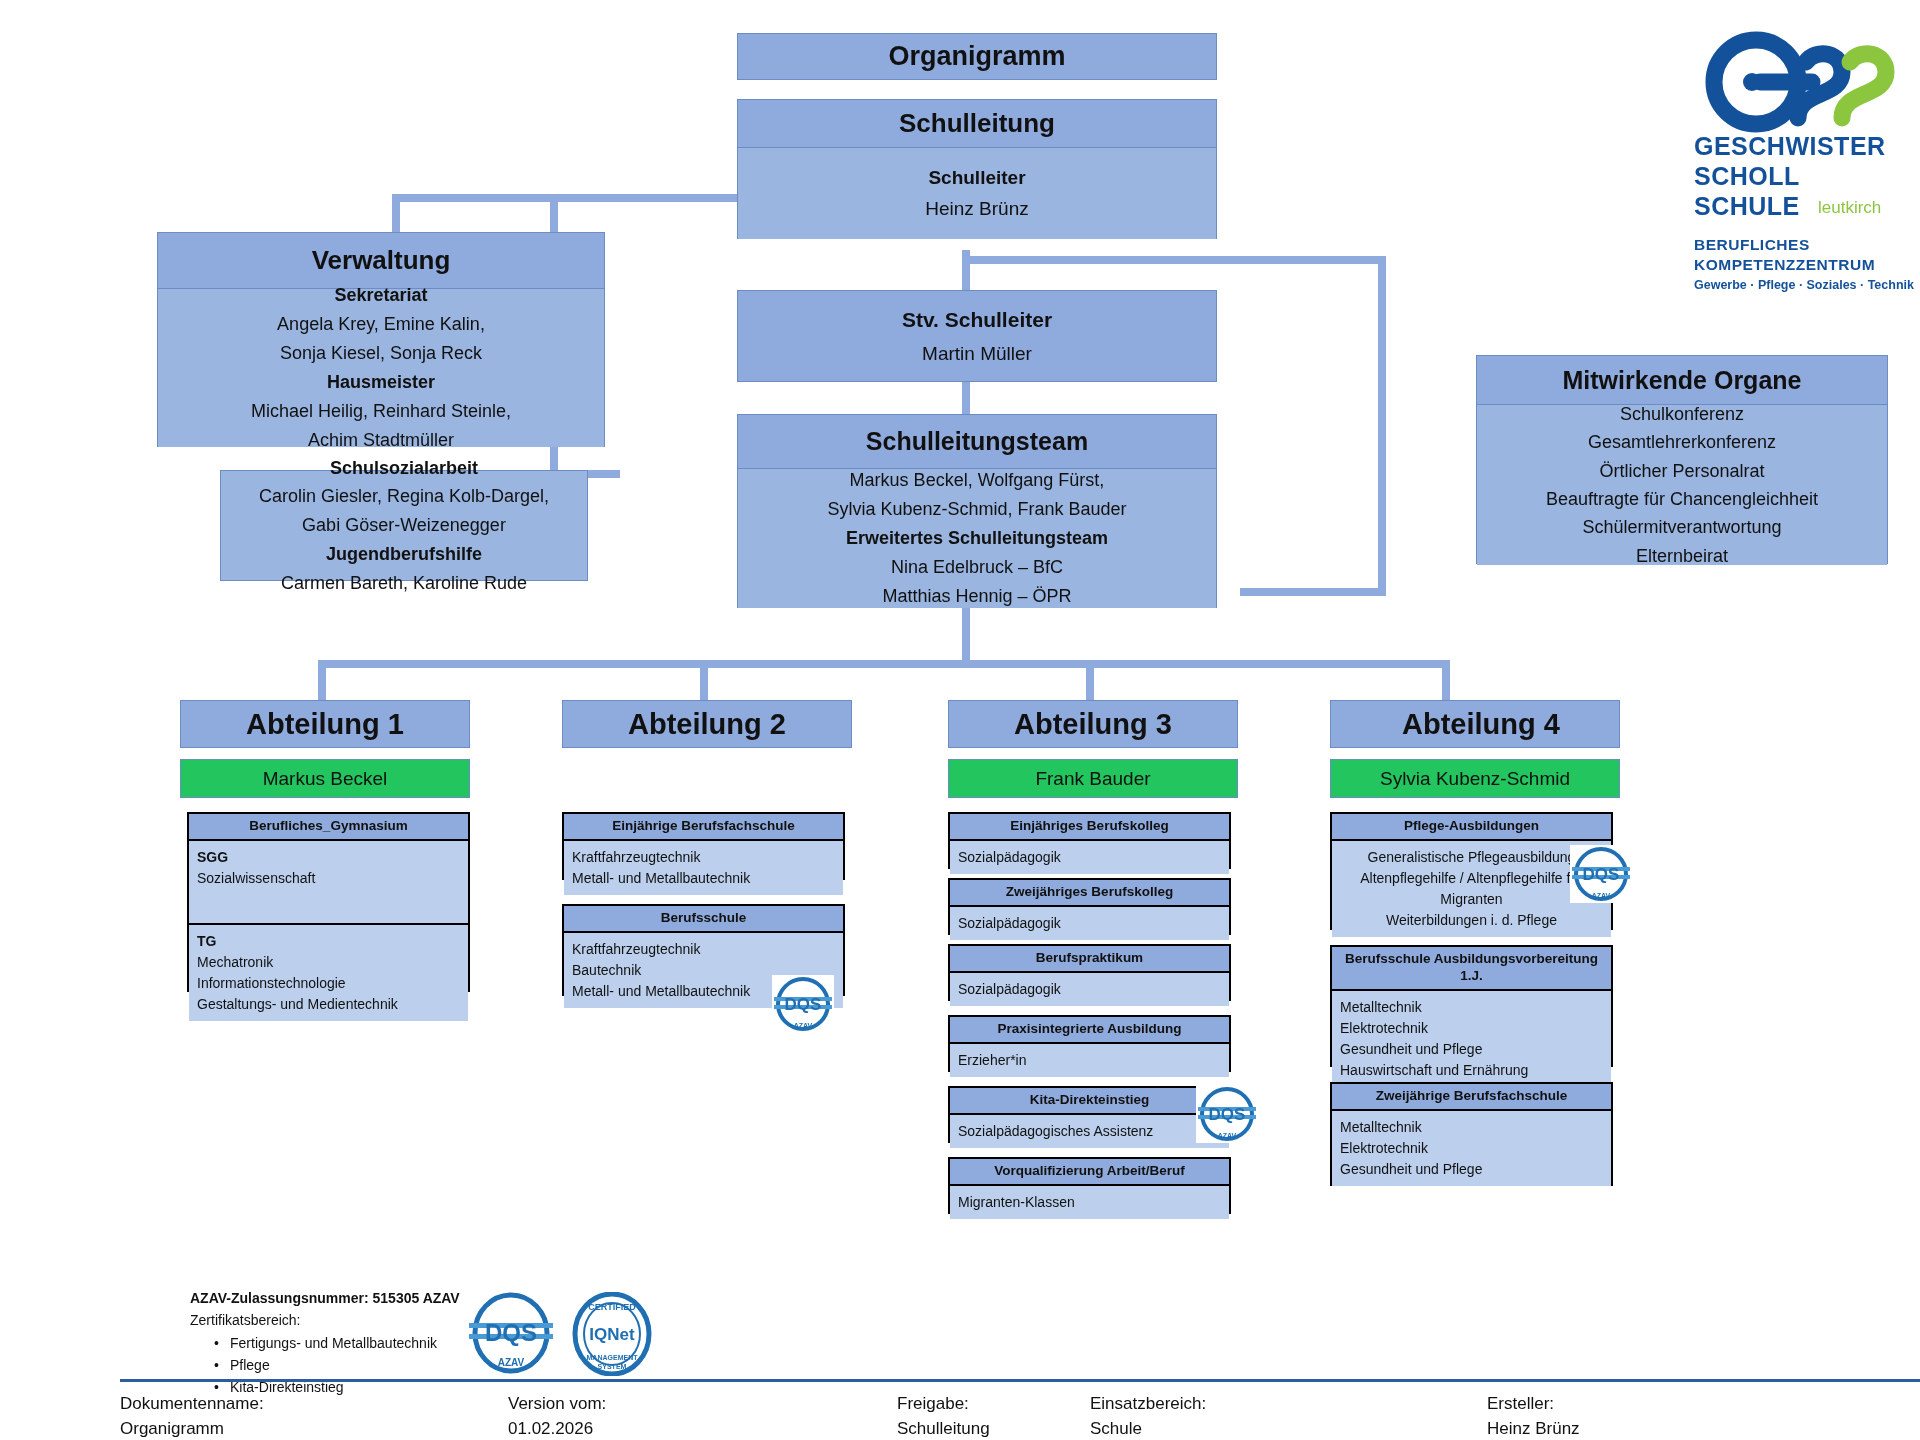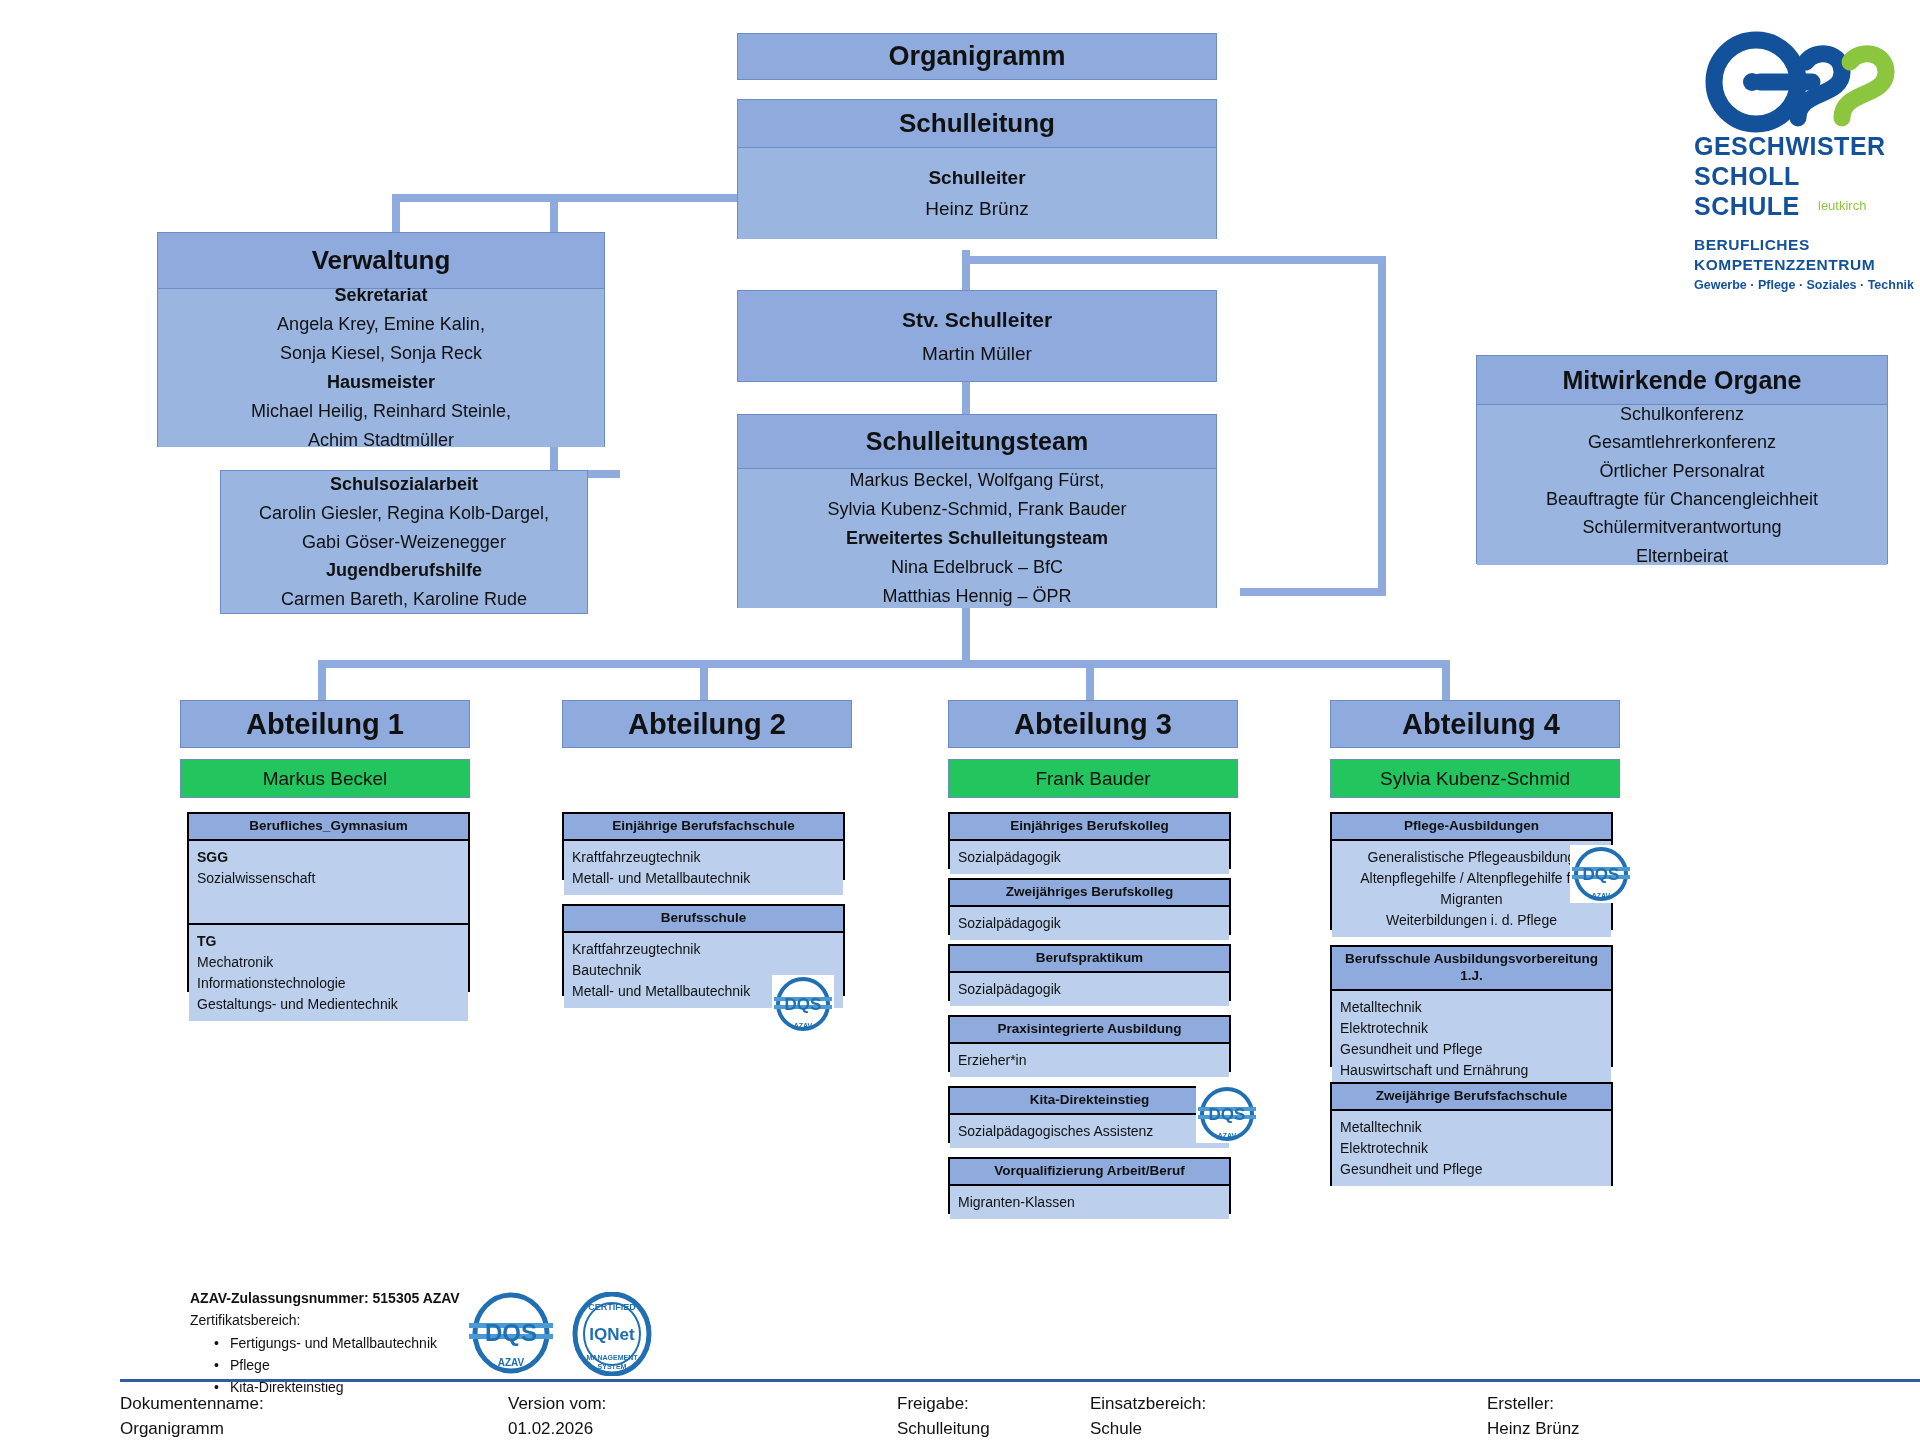--- a/index.html
+++ b/index.html
@@ -131,21 +131,21 @@
     <div class="bdy" style="height:158px;font-size:18px;line-height:1.62;">
       <div style="font-weight:bold;">Sekretariat</div>
       <div>Angela Krey, Emine Kalin,</div>
       <div>Sonja Kiesel, Sonja Reck</div>
       <div style="font-weight:bold;">Hausmeister</div>
       <div>Michael Heilig, Reinhard Steinle,</div>
       <div>Achim Stadtmüller</div>
     </div>
   </div>
 
-  <div class="box" style="left:220px;top:470px;width:368px;height:144px;">
+  <div class="box" style="left:220px;top:470px;width:368px;height:111px;">
     <div class="bdy" style="height:100%;font-size:18px;line-height:1.6;">
       <div style="font-weight:bold;">Schulsozialarbeit</div>
       <div>Carolin Giesler, Regina Kolb-Dargel,</div>
       <div>Gabi Göser-Weizenegger</div>
       <div style="font-weight:bold;">Jugendberufshilfe</div>
       <div>Carmen Bareth, Karoline Rude</div>
     </div>
   </div>
 
   <div class="box" style="left:1476px;top:355px;width:412px;height:209px;">
@@ -311,21 +311,21 @@
     <svg width="220" height="140" viewBox="0 0 220 140" aria-hidden="true">
       <path d="M62 18 A42 42 0 1 0 62 102 A42 42 0 1 0 62 18 Z" fill="none" stroke="#14519b" stroke-width="17"></path>
       <circle cx="58" cy="60" r="9" fill="#14519b"></circle>
       <path d="M66 60 L118 60" stroke="#14519b" stroke-width="17" stroke-linecap="round"></path>
       <path d="M104 96 C104 68 148 76 148 50 C148 30 122 26 112 40" fill="none" stroke="#14519b" stroke-width="17" stroke-linecap="round"></path>
       <path d="M148 96 C148 68 192 76 192 50 C192 30 166 26 156 40" fill="none" stroke="#8cc63f" stroke-width="17" stroke-linecap="round"></path>
     </svg>
     <div class="logo-txt" style="left:0;top:110px;font-size:25px;">GESCHWISTER</div>
     <div class="logo-txt" style="left:0;top:140px;font-size:25px;">SCHOLL</div>
     <div class="logo-txt" style="left:0;top:170px;font-size:25px;">SCHULE</div>
-    <div class="logo-sub" style="left:124px;top:176px;font-size:13px;color:#8cc63f;">leutkirch</div>
+    <div class="logo-sub" style="left:124px;top:176px;font-size:17px;color:#8cc63f;">leutkirch</div>
     <div class="logo-txt" style="left:0;top:214px;font-size:15.5px;">BERUFLICHES</div>
     <div class="logo-txt" style="left:0;top:234px;font-size:15.5px;">KOMPETENZZENTRUM</div>
     <div class="logo-sub" style="left:0;top:256px;font-size:12.5px;font-weight:bold;">Gewerbe · Pflege · Soziales · Technik</div>
   </div>
 
   <div id="azav">
     <div class="l1">AZAV-Zulassungsnummer: 515305 AZAV</div>
     <div>Zertifikatsbereich:</div>
     <ul>
       <li>Fertigungs- und Metallbautechnik</li>

